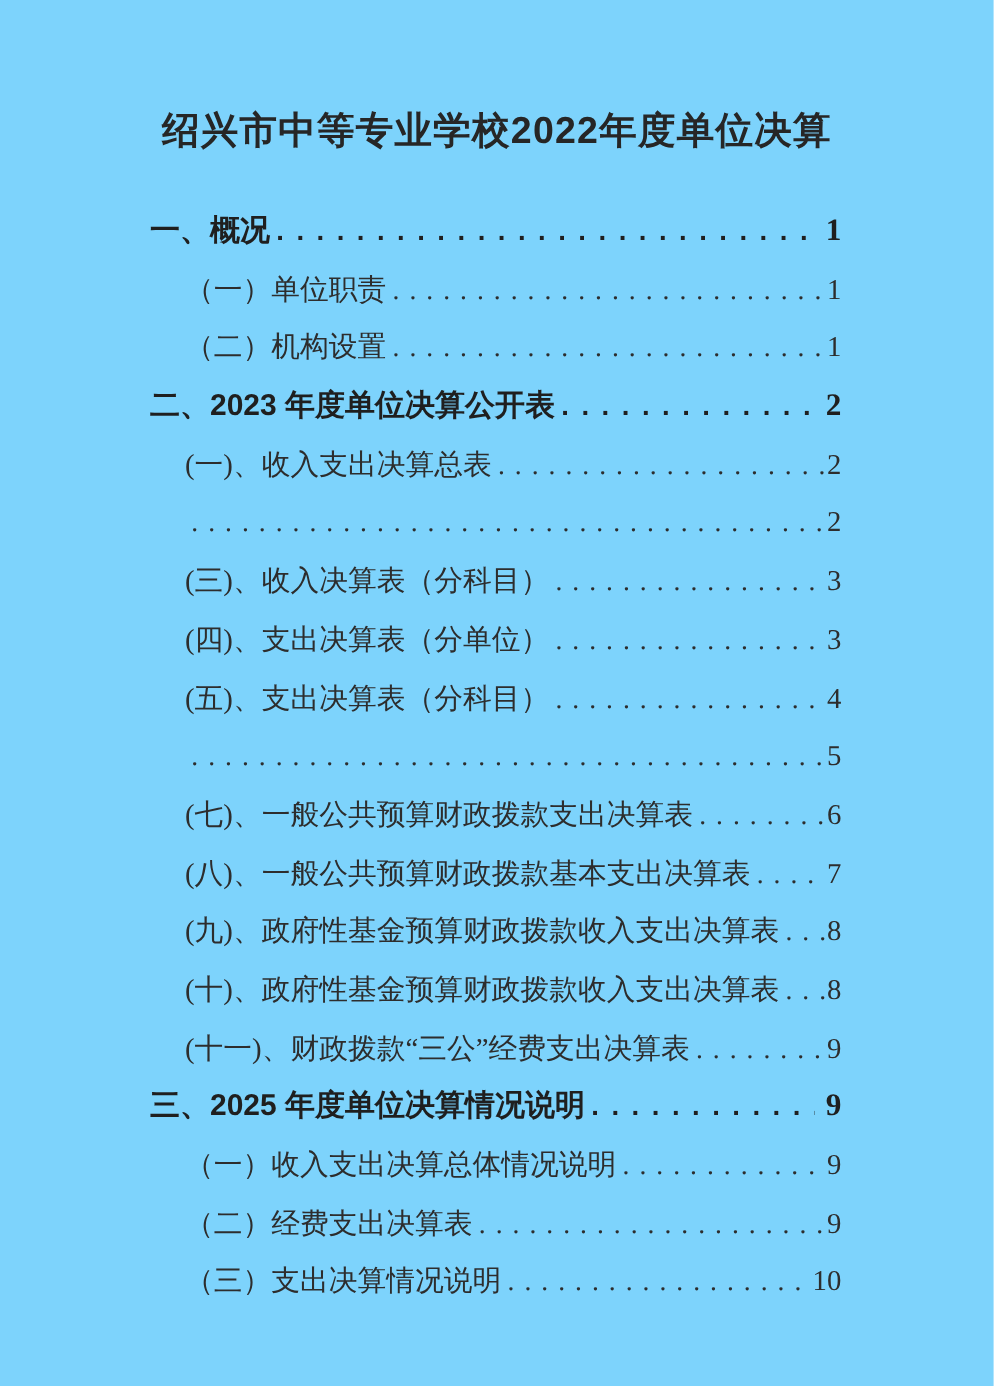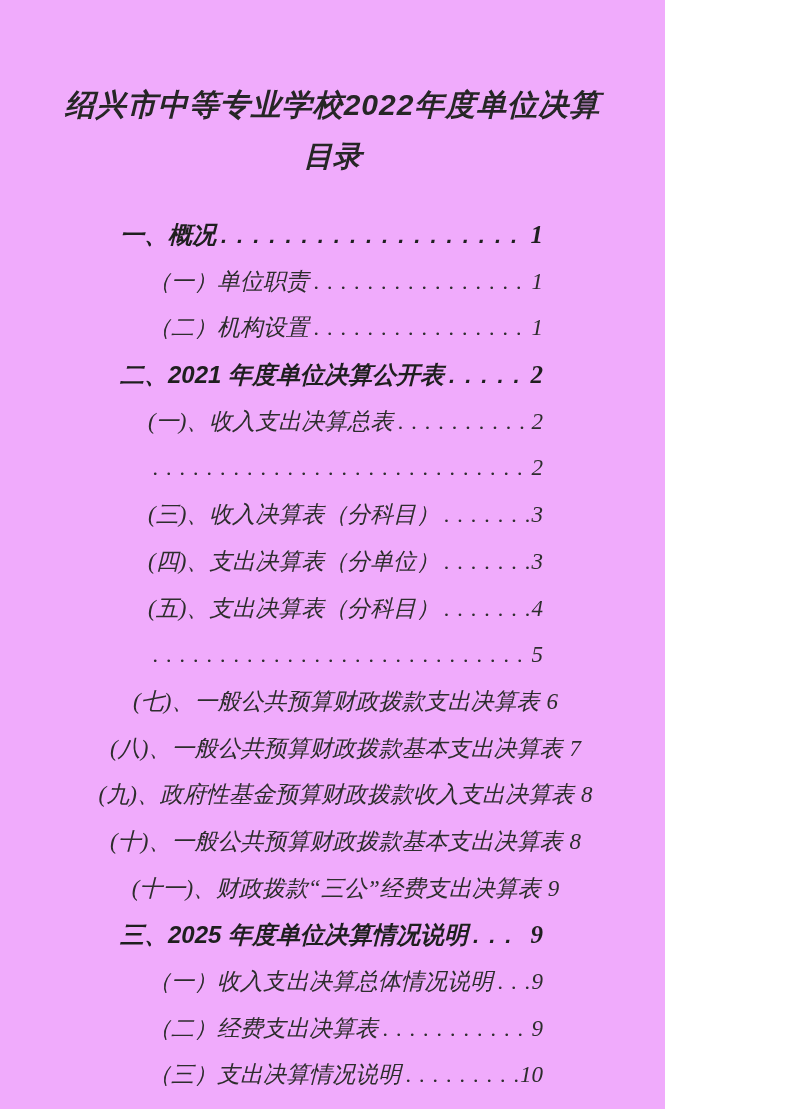--- a/index.html
+++ b/index.html
@@ -2,26 +2,25 @@
 <html><head>
 <meta charset="utf-8">
 <style>
   html, body {
     margin: 0;
     padding: 0;
     background: #ffffff;
   }
   .page {
     position: relative;
-    width: 665px;
+    width: 795px;
     height: 1109px;
-    background: #f0abfc;
+    background: #7dd3fc;
     overflow: hidden;
     box-sizing: border-box;
-    font-style: italic;
   }
   .doc-title {
     margin: 0;
     padding-top: 86px;
     text-align: center;
     font-family: "Liberation Sans", sans-serif;
     font-weight: bold;
     font-size: 30px;
     line-height: 38px;
     color: #262626;
@@ -93,39 +92,38 @@
   .toc-row.level-2 .pagenum {
     margin-left: 2px;
     font-size: 23px;
   }
 </style>
 </head>
 <body>
 
 <div class="page">
   <h1 class="doc-title">绍兴市中等专业学校2022年度单位决算</h1>
-  <h2 class="doc-subtitle">目录</h2>
   <div class="toc">
       <div class="toc-row level-1">
         <span class="label">一、概况</span>
         <span class="dots">........................................................................................................................</span>
         <span class="pagenum">1</span>
       </div>
       <div class="toc-row level-2">
         <span class="label">（一）单位职责</span>
         <span class="dots">........................................................................................................................</span>
         <span class="pagenum">1</span>
       </div>
       <div class="toc-row level-2">
         <span class="label">（二）机构设置</span>
         <span class="dots">........................................................................................................................</span>
         <span class="pagenum">1</span>
       </div>
       <div class="toc-row level-1">
-        <span class="label">二、2021 年度单位决算公开表</span>
+        <span class="label">二、2023 年度单位决算公开表</span>
         <span class="dots">........................................................................................................................</span>
         <span class="pagenum">2</span>
       </div>
       <div class="toc-row level-2">
         <span class="label">(一)、收入支出决算总表</span>
         <span class="dots">........................................................................................................................</span>
         <span class="pagenum">2</span>
       </div>
       <div class="toc-row level-2">
         <span class="dots">........................................................................................................................</span>
@@ -159,21 +157,21 @@
         <span class="label">(八)、一般公共预算财政拨款基本支出决算表</span>
         <span class="dots">........................................................................................................................</span>
         <span class="pagenum">7</span>
       </div>
       <div class="toc-row level-2">
         <span class="label">(九)、政府性基金预算财政拨款收入支出决算表</span>
         <span class="dots">........................................................................................................................</span>
         <span class="pagenum">8</span>
       </div>
       <div class="toc-row level-2">
-        <span class="label">(十)、一般公共预算财政拨款基本支出决算表</span>
+        <span class="label">(十)、政府性基金预算财政拨款收入支出决算表</span>
         <span class="dots">........................................................................................................................</span>
         <span class="pagenum">8</span>
       </div>
       <div class="toc-row level-2">
         <span class="label">(十一)、财政拨款“三公”经费支出决算表</span>
         <span class="dots">........................................................................................................................</span>
         <span class="pagenum">9</span>
       </div>
       <div class="toc-row level-1">
         <span class="label">三、2025 年度单位决算情况说明</span>

